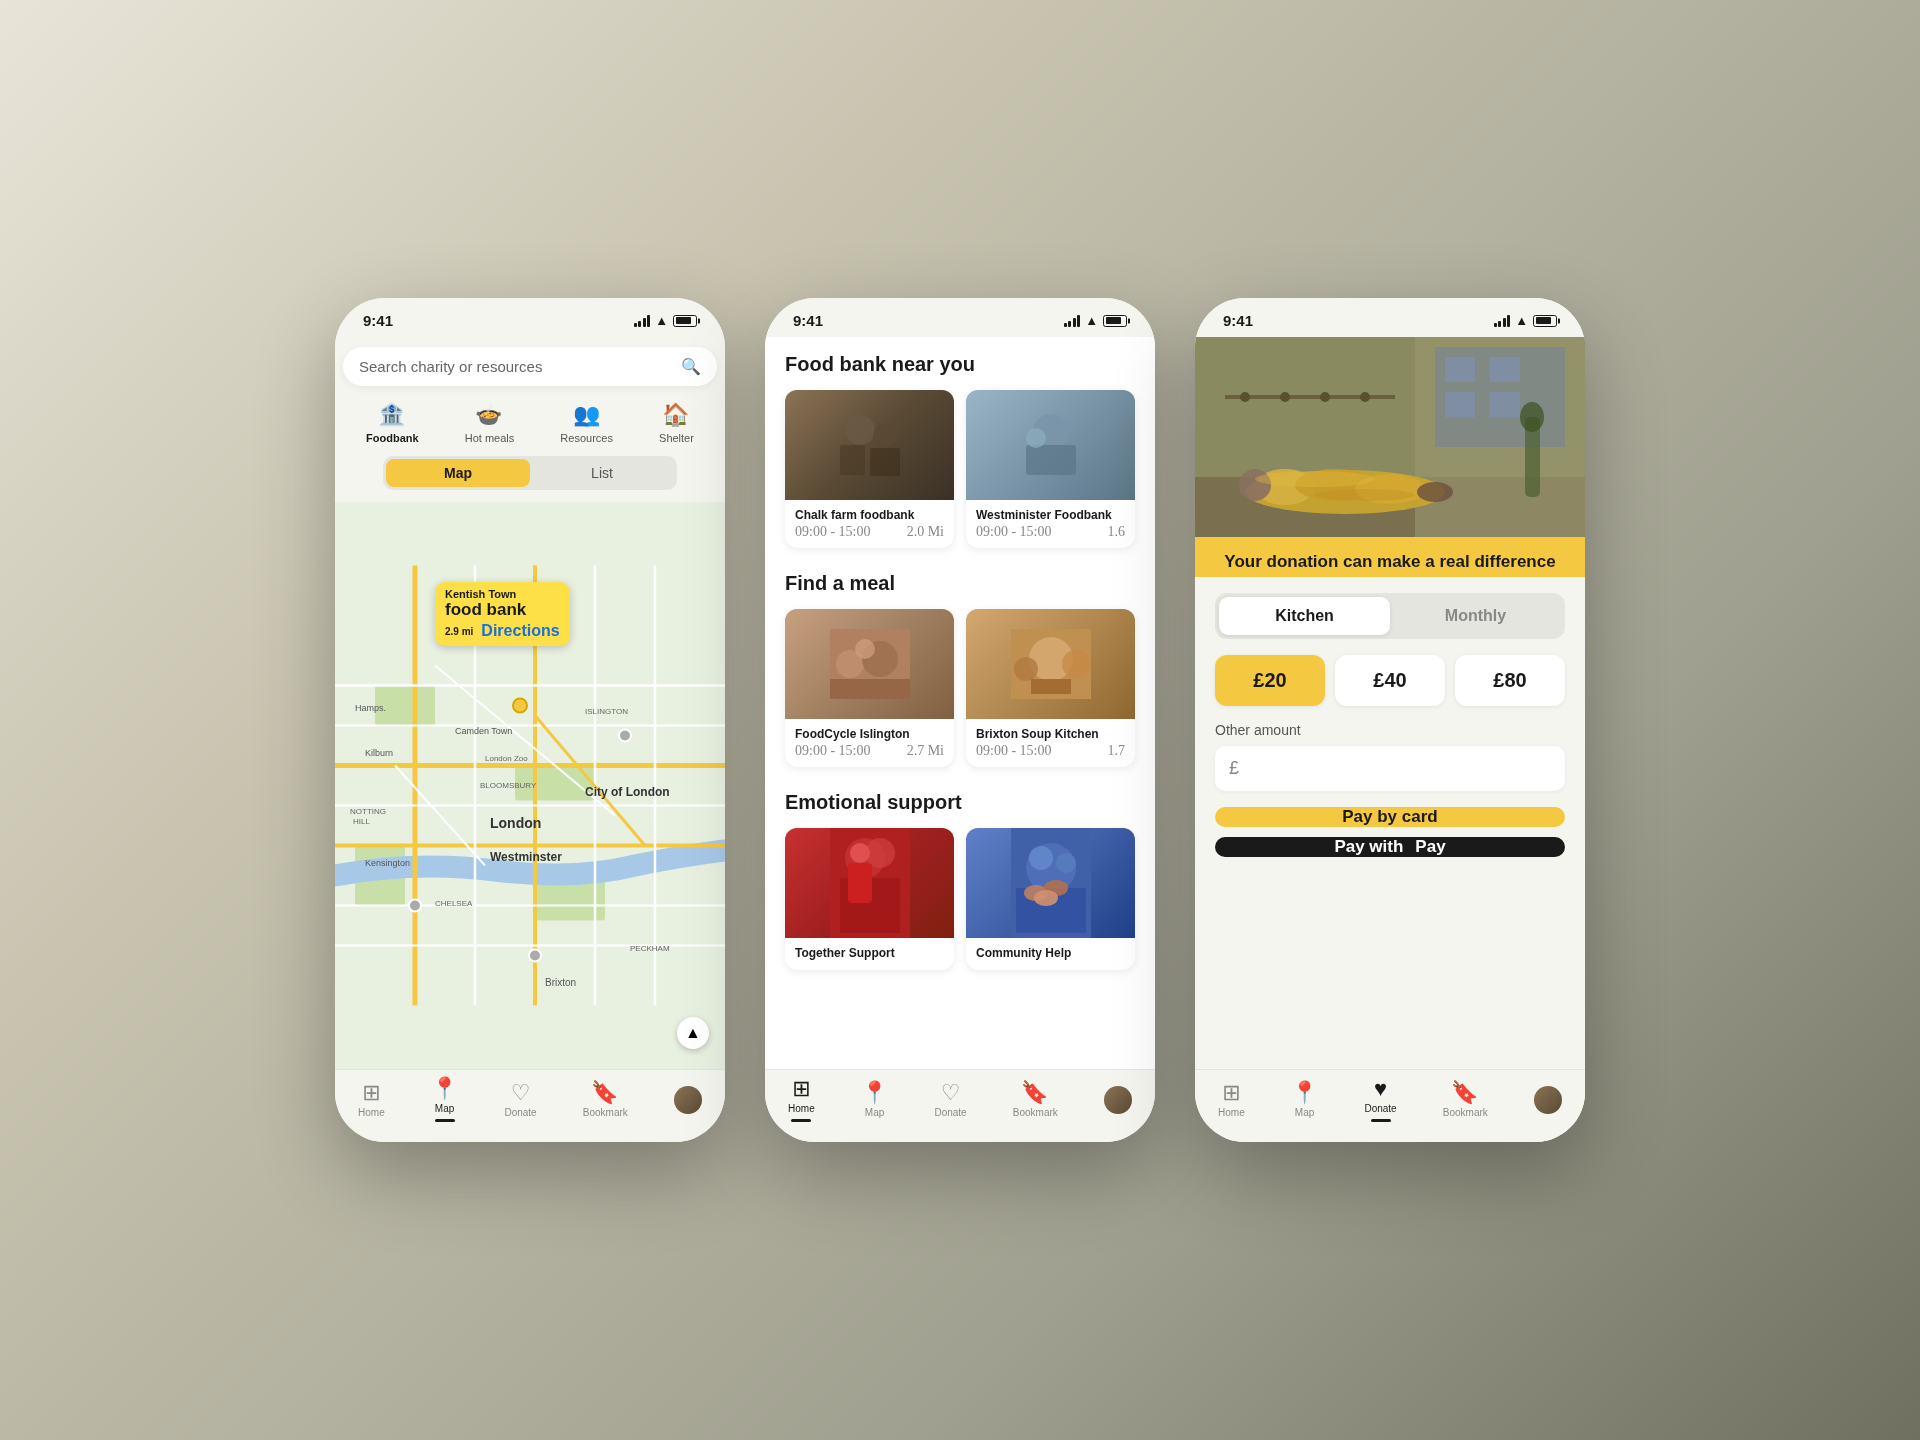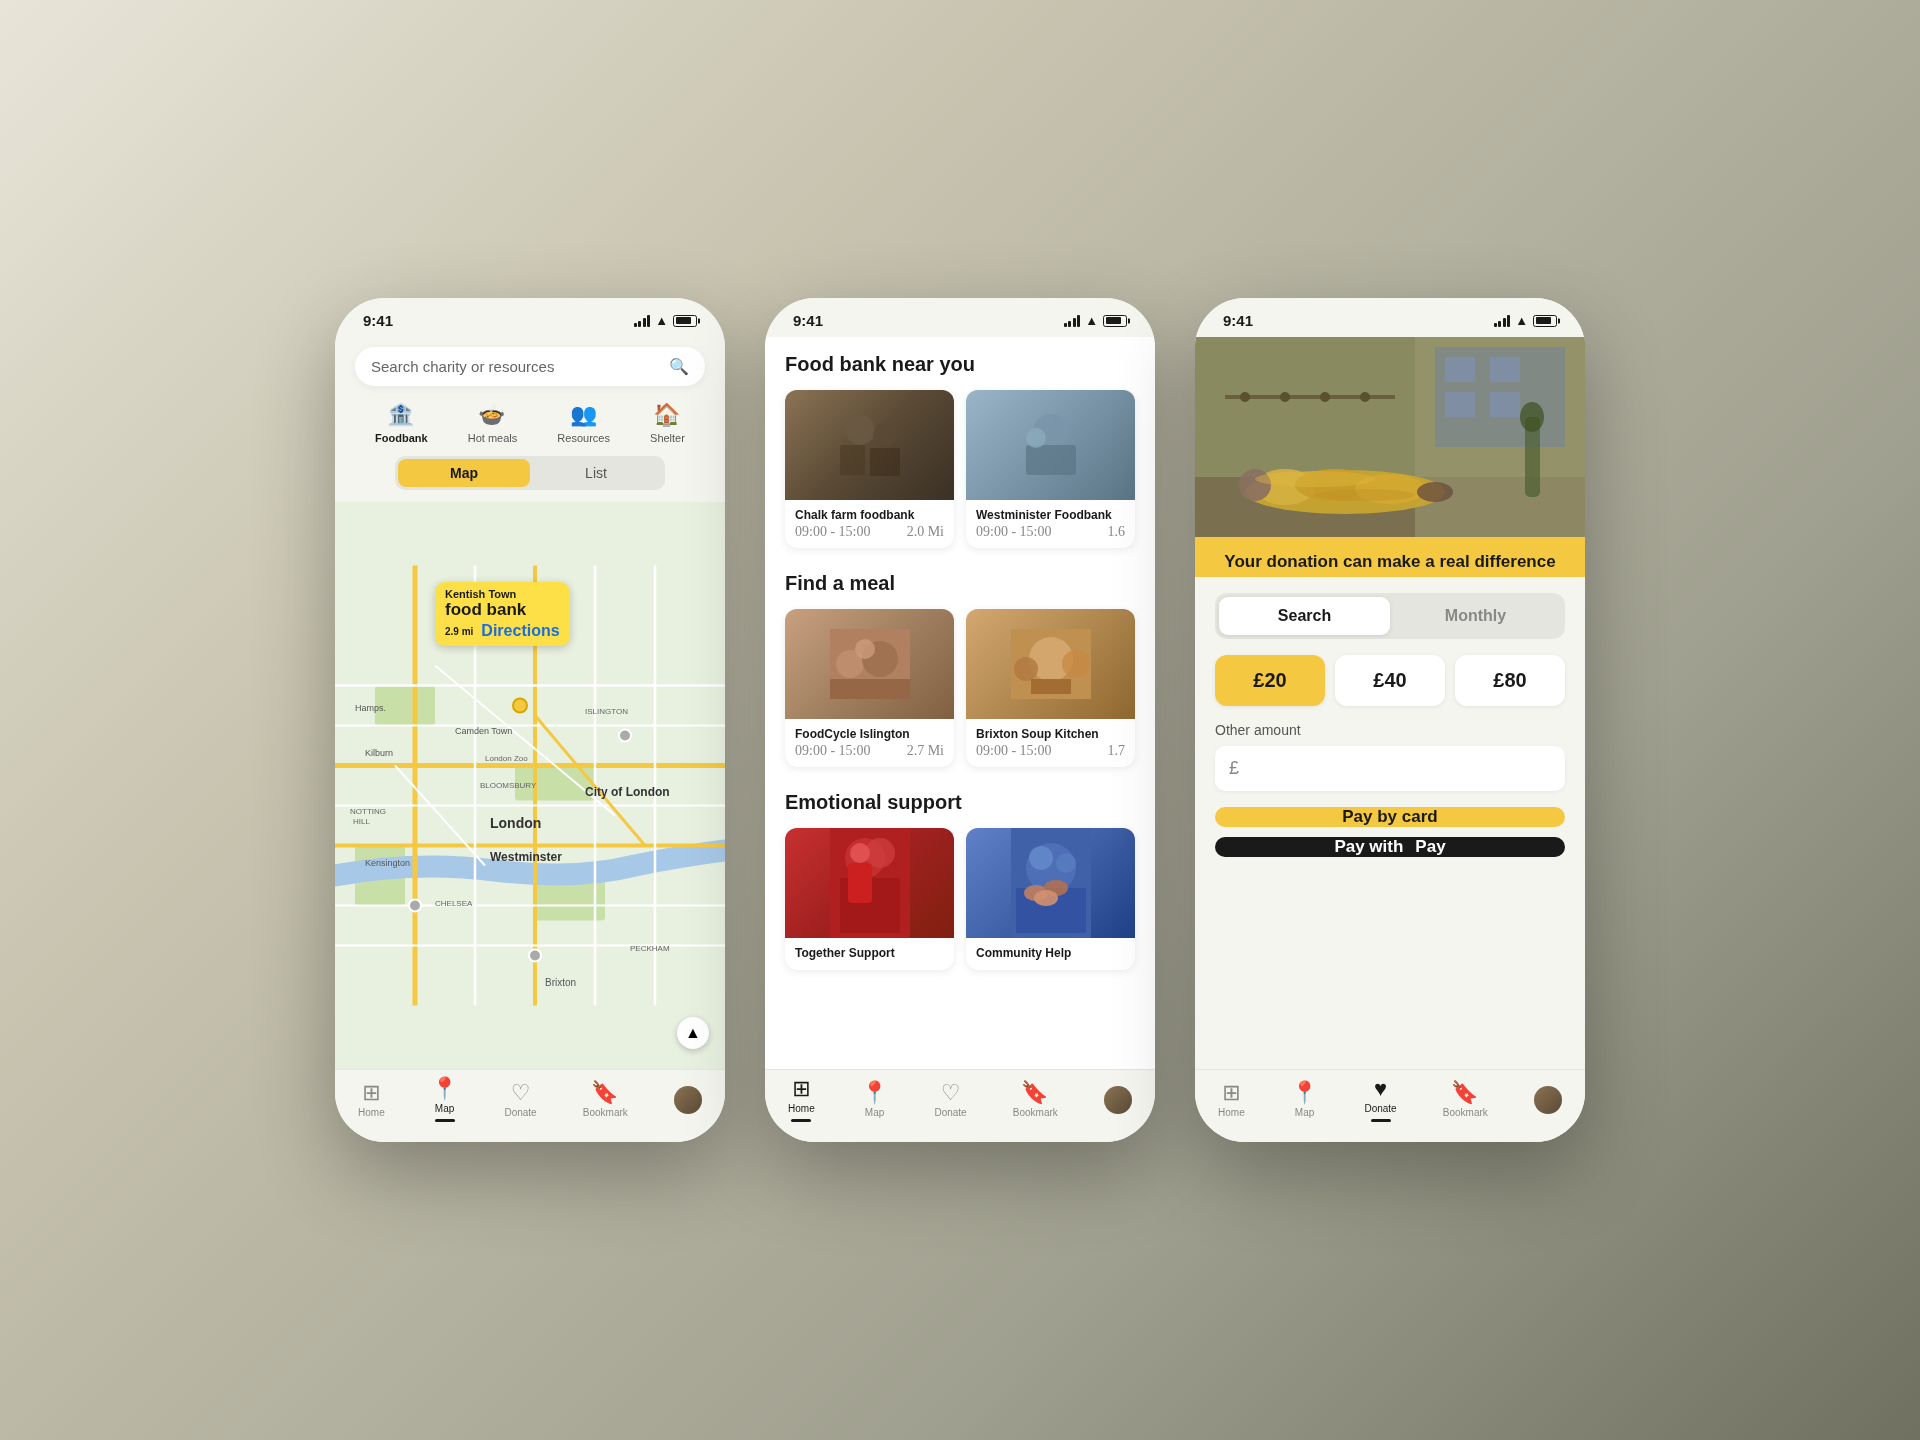--- a/index.html
+++ b/index.html
@@ -125,21 +125,21 @@
     }
     .nav-indicator {
       width: 20px;
       height: 3px;
       background: #1a1a1a;
       border-radius: 2px;
       margin-top: 2px;
     }
 
     
-    .p1-content { padding: 0 20px; }
+    .p1-content { padding: 0 8px; }
     .search-bar {
       background: white;
       border-radius: 25px;
       padding: 10px 16px;
       display: flex;
       align-items: center;
       justify-content: space-between;
       margin: 10px 0 16px;
       box-shadow: 0 2px 8px rgba(0,0,0,0.06);
     }
@@ -787,21 +787,21 @@
 
     <div class="hero-text-overlay">
       <div class="hero-headline">Your donation can make a real difference in the fight against homelessness</div>
 
     </div>
   </div>
 
   <div class="p3-body">
 
     <div class="amount-toggle">
-      <div class="amount-toggle-btn active">Search</div>
+      <div class="amount-toggle-btn active">Kitchen</div>
       <div class="amount-toggle-btn">Monthly</div>
     </div>
 
     <div class="amount-options">
       <div class="amount-btn selected">£20</div>
       <div class="amount-btn">£40</div>
       <div class="amount-btn">£80</div>
     </div>
 
     <div class="other-amount-section">

